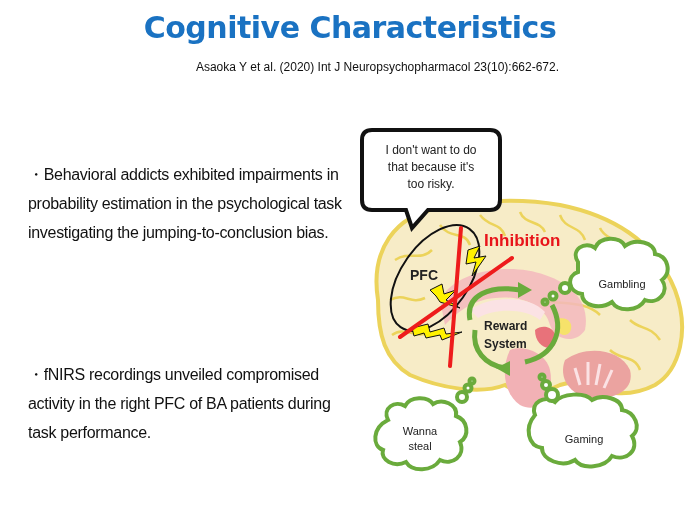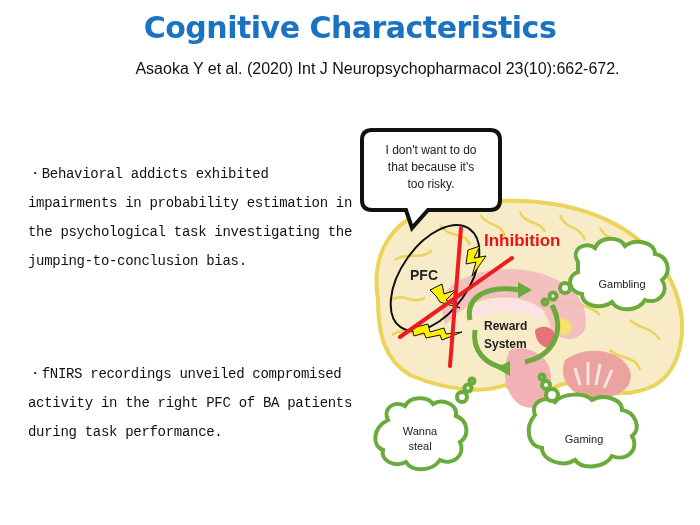--- a/index.html
+++ b/index.html
@@ -1,19 +1,19 @@
 <!DOCTYPE html>
 <html><head>
 <meta charset="utf-8">
 <style>
   html, body { margin: 0; padding: 0; background: #ffffff; }
   body { width: 700px; height: 525px; position: relative; overflow: hidden; font-family: "Liberation Sans", sans-serif; }
   .title { position: absolute; left: 0; top: 10px; width: 700px; text-align: center; font-family: "DejaVu Sans", sans-serif; font-weight: bold; font-size: 30px; color: #1a72c2; letter-spacing: -0.5px; }
-  .citation { position: absolute; left: 0; top: 60px; width: 700px; text-align: center; font-family: "Liberation Sans", sans-serif; font-size: 16px; color: #111; padding-left: 55px; box-sizing: border-box; }
-  .bullet { position: absolute; left: 28px; font-family: Liberation Mono, monospace; font-size: 14px; line-height: 29px; color: #111; letter-spacing: -0.3px; }
+  .citation { position: absolute; left: 0; top: 60px; width: 700px; text-align: center; font-family: "Liberation Sans", sans-serif; font-size: 12px; color: #111; padding-left: 55px; box-sizing: border-box; }
+  .bullet { position: absolute; left: 28px; font-family: Liberation Sans, sans-serif; font-size: 16px; line-height: 29px; color: #111; letter-spacing: -0.3px; }
   .b1 { top: 160px; width: 330px; }
   .b2 { top: 328px; width: 330px; margin-top: 32px; }
   .diagram { position: absolute; left: 350px; top: 115px; width: 350px; height: 410px; }
   .label { font-family: "Liberation Sans", sans-serif; }
 </style>
 </head>
 <body>
 
 <div class="title">Cognitive Characteristics</div>
 <div class="citation">Asaoka Y et al. (2020) Int J Neuropsychopharmacol 23(10):662-672.</div>

